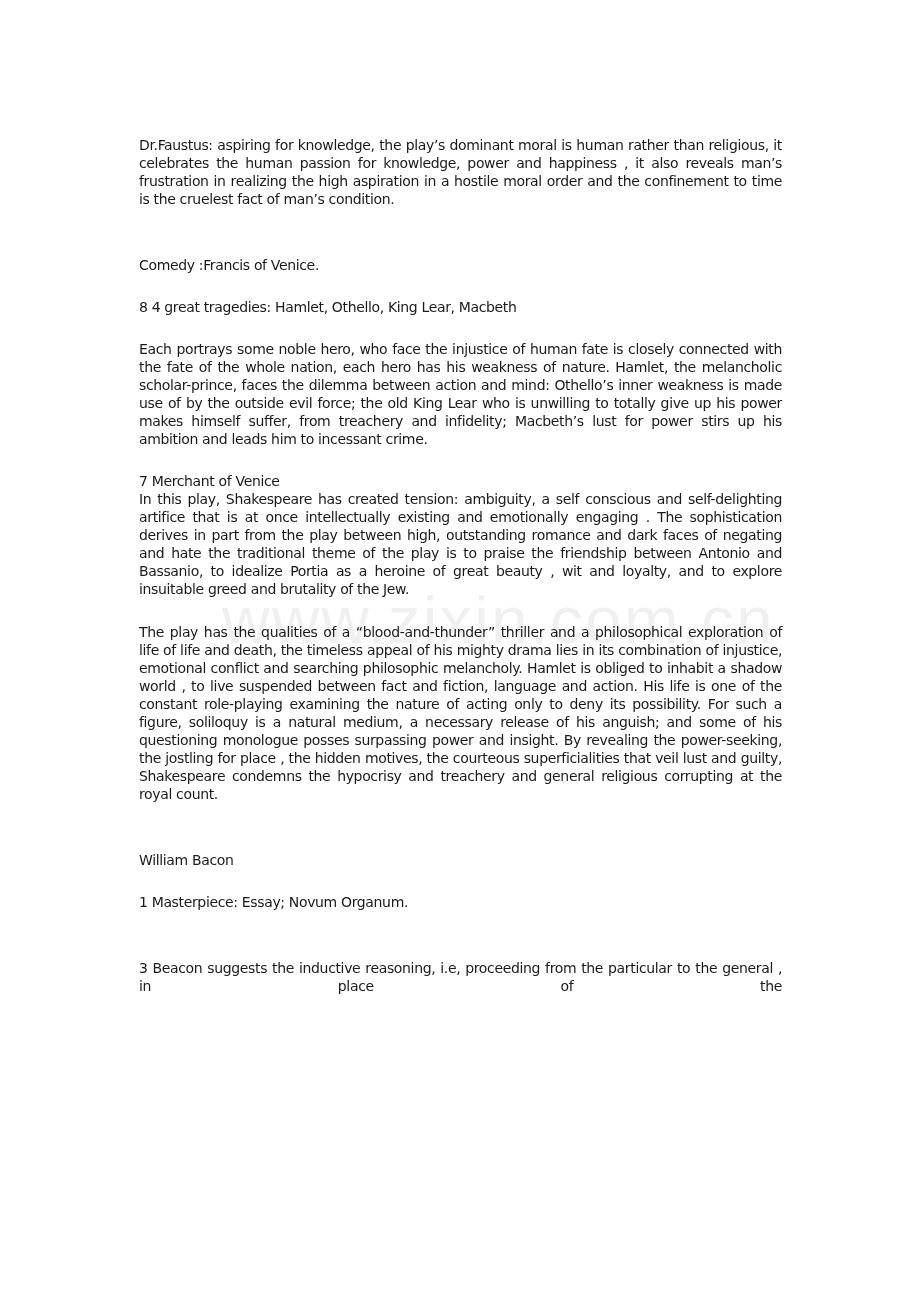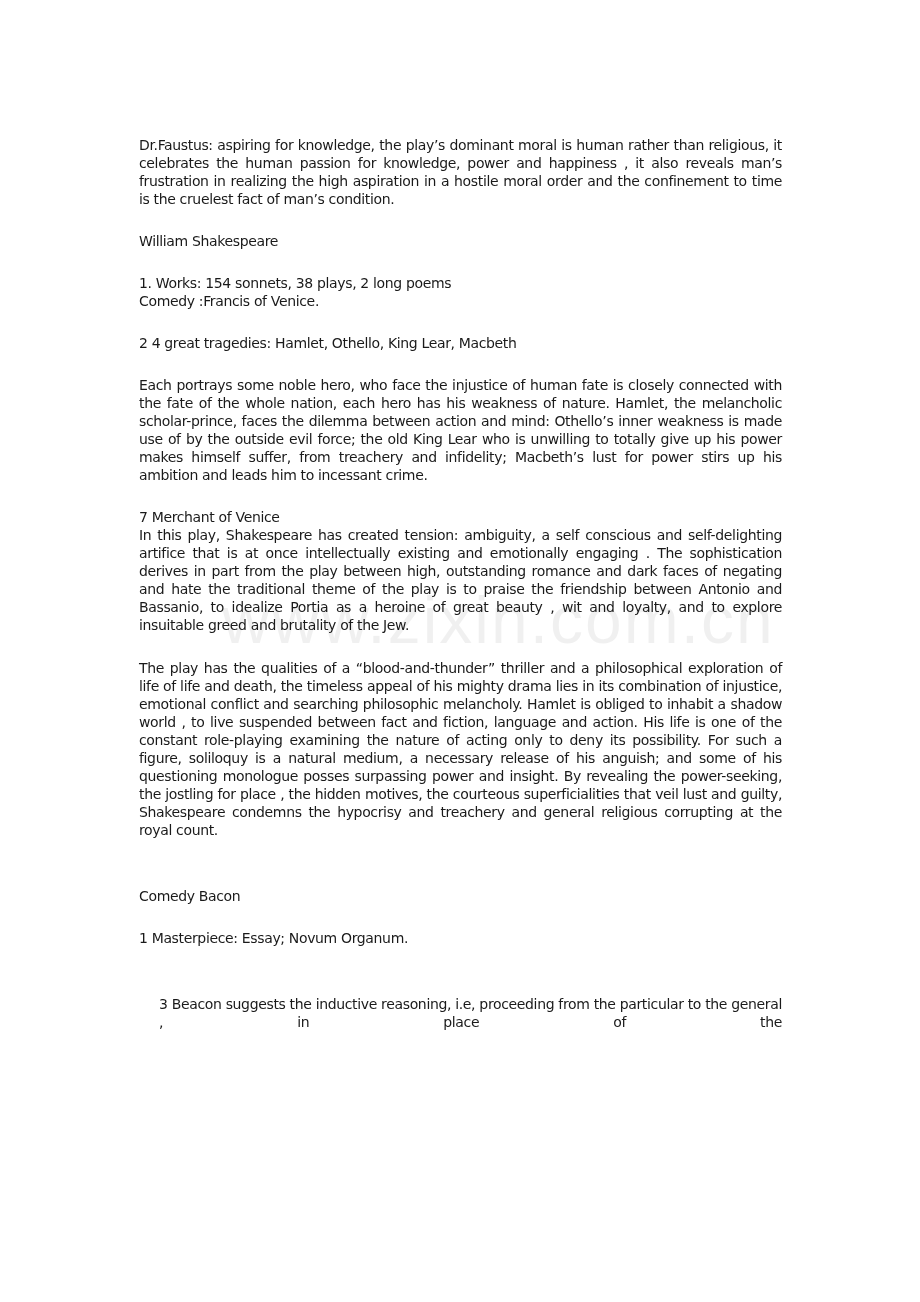--- a/index.html
+++ b/index.html
@@ -23,33 +23,31 @@
     }
   </style>
 </head>
 <body>
 
 <div class="watermark">www.zixin.com.cn</div>
 
 <div class="page">
   <p class="p last-left">Dr.Faustus: aspiring for knowledge, the play’s dominant moral is human rather than religious, it celebrates the human passion for knowledge, power and happiness , it also reveals man’s frustration in realizing the high aspiration in a hostile moral order and the confinement to time is the cruelest fact of man’s condition.</p>
   <div class="gap1"></div>
-  <p class="line">William Shakespeare</p>
   <div class="gap1"></div>
-  <p class="line">1. Works: 154 sonnets, 38 plays, 2 long poems</p>
   <p class="line">Comedy :Francis of Venice.</p>
   <div class="gap1"></div>
-  <p class="line">2 4 great tragedies: Hamlet, Othello, King Lear, Macbeth</p>
+  <p class="line">8 4 great tragedies: Hamlet, Othello, King Lear, Macbeth</p>
   <div class="gap1"></div>
   <p class="p last-left">Each portrays some noble hero, who face the injustice of human fate is closely connected with the fate of the whole nation, each hero has his weakness of nature. Hamlet, the melancholic scholar-prince, faces the dilemma between action and mind: Othello’s inner weakness is made use of by the outside evil force; the old King Lear who is unwilling to totally give up his power makes himself suffer, from treachery and infidelity; Macbeth’s lust for power stirs up his ambition and leads him to incessant crime.</p>
   <div class="gap1"></div>
   <p class="line">7 Merchant of Venice</p>
   <p class="p last-left">In this play, Shakespeare has created tension: ambiguity, a self conscious and self-delighting artifice that is at once intellectually existing and emotionally engaging . The sophistication derives in part from the play between high, outstanding romance and dark faces of negating and hate the traditional theme of the play is to praise the friendship between Antonio and Bassanio, to idealize Portia as a heroine of great beauty , wit and loyalty, and to explore insuitable greed and brutality of the Jew.</p>
   <div class="gap1"></div>
   <p class="p last-left">The play has the qualities of a “blood-and-thunder” thriller and a philosophical exploration of life of life and death, the timeless appeal of his mighty drama lies in its combination of injustice, emotional conflict and searching philosophic melancholy. Hamlet is obliged to inhabit a shadow world , to live suspended between fact and fiction, language and action. His life is one of the constant role-playing examining the nature of acting only to deny its possibility. For such a figure, soliloquy is a natural medium, a necessary release of his anguish; and some of his questioning monologue posses surpassing power and insight. By revealing the power-seeking, the jostling for place , the hidden motives, the courteous superficialities that veil lust and guilty, Shakespeare condemns the hypocrisy and treachery and general religious corrupting at the royal count.</p>
   <div class="gap2"></div>
-  <p class="line">Comedy Bacon</p>
+  <p class="line">William Bacon</p>
   <div class="gap1"></div>
   <p class="line">1 Masterpiece: Essay; Novum Organum.</p>
   <div class="gap1"></div>
   <div class="gap1"></div>
-  <p class="p" style="text-align-last: justify; margin-left: 20px;">3 Beacon suggests the inductive reasoning, i.e, proceeding from the particular to the general , in place of the</p>
+  <p class="p" style="text-align-last: justify;">3 Beacon suggests the inductive reasoning, i.e, proceeding from the particular to the general , in place of the</p>
 </div>
 
 </body></html>

